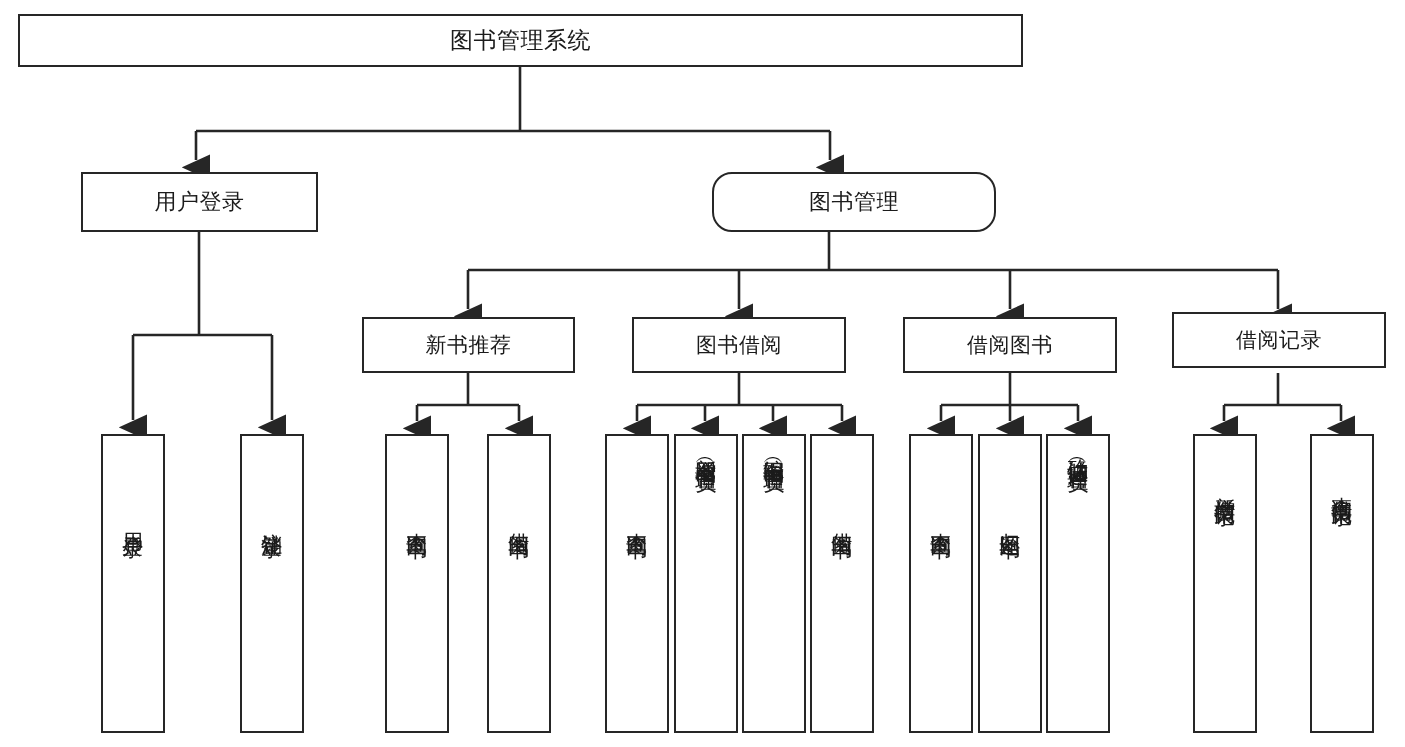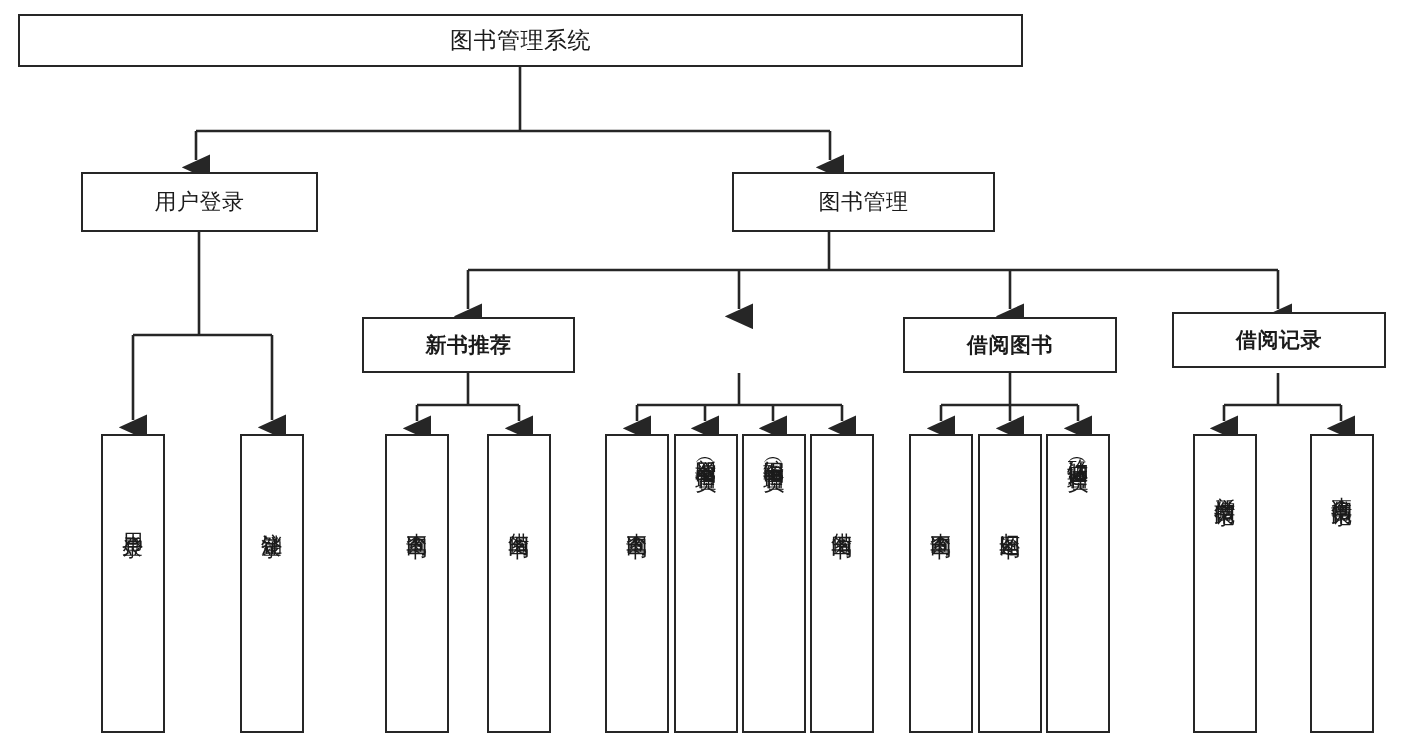--- a/index.html
+++ b/index.html
@@ -41,21 +41,20 @@
     letter-spacing: 0.5px;
   }
   .node.root {
     font-size: 23px;
   }
   .node.level1 {
     font-size: 22px;
   }
   .node.level2 {
     font-size: 21px;
-    font-weight: bold;
   }
   .node.leaf {
     font-size: 21px;
     align-items: flex-start;
     justify-content: center;
     padding-top: 4px;
   }
   .vtext {
     writing-mode: vertical-rl;
     text-orientation: upright;
@@ -133,27 +132,30 @@
     </g>
   </svg>
 
   <div class="node root" style="left:18px; top:14px; width:1005px; height:53px;">
     <span class="htext">图书管理系统</span>
   </div>
 
   <div class="node level1" style="left:81px; top:172px; width:237px; height:60px;">
     <span class="htext">用户登录</span>
   </div>
-  <div class="node level1" style="left:732px; top:172px; width:263px; height:60px;">
+  <div class="node level1" style="left:712px; top:172px; width:284px; height:60px;border-radius:20px;">
     <span class="htext">图书管理</span>
   </div>
 
   <div class="node level2" style="left:362px; top:317px; width:213px; height:56px;">
     <span class="htext">新书推荐</span>
   </div>
+  <div class="node level2" style="left:632px; top:317px; width:214px; height:56px;">
+    <span class="htext">图书借阅</span>
+  </div>
   <div class="node level2" style="left:903px; top:317px; width:214px; height:56px;">
     <span class="htext">借阅图书</span>
   </div>
   <div class="node level2" style="left:1172px; top:312px; width:214px; height:56px;">
     <span class="htext">借阅记录</span>
   </div>
 
   <div class="node leaf" style="left:101px; top:434px; width:64px; height:299px; padding-top:80px;">
     <span class="vtext">用户登录</span>
   </div>

